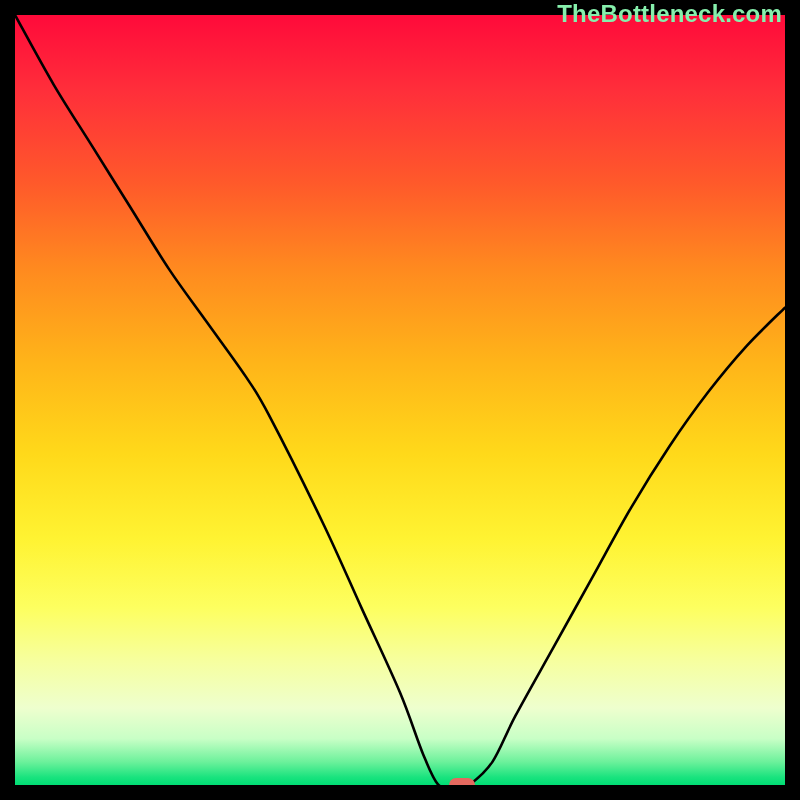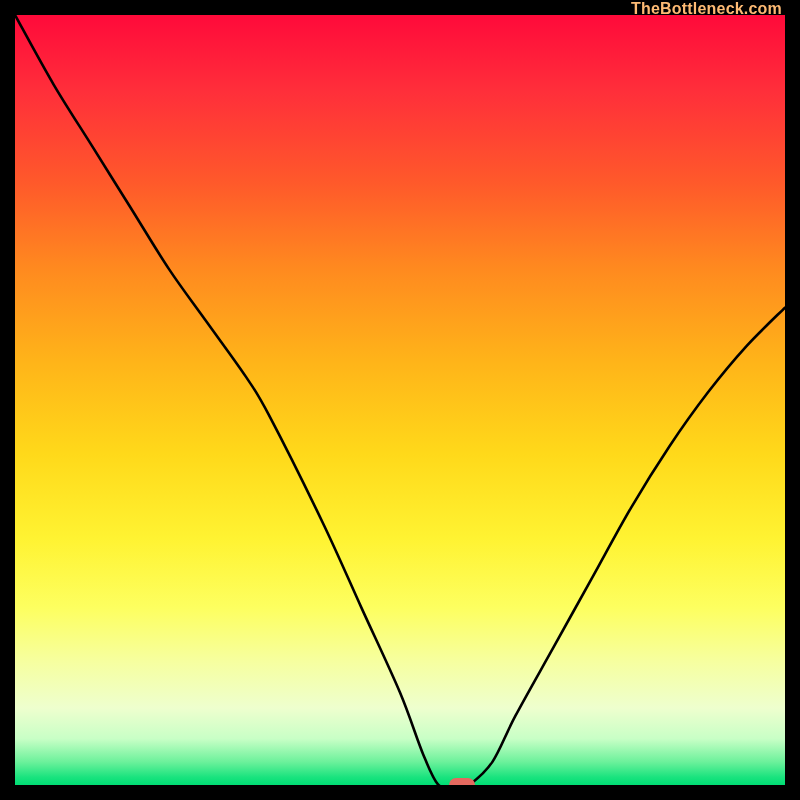--- a/index.html
+++ b/index.html
@@ -66,23 +66,23 @@
     height: 14px;
     border-radius: 7px;
     background: #e4695f;
     transform: translate(-50%, -50%);
   }
   .watermark {
     position: absolute;
     top: 0;
     right: 18px;
     font-family: Arial, Helvetica, sans-serif;
-    font-size: 16px;
+    font-size: 24px;
     font-weight: bold;
-    color: #fdba74;
+    color: #86efac;
     letter-spacing: 0.2px;
     user-select: none;
   }
 </style>
 </head>
 <body>
 
 <div class="frame">
 
   <div class="plot">

